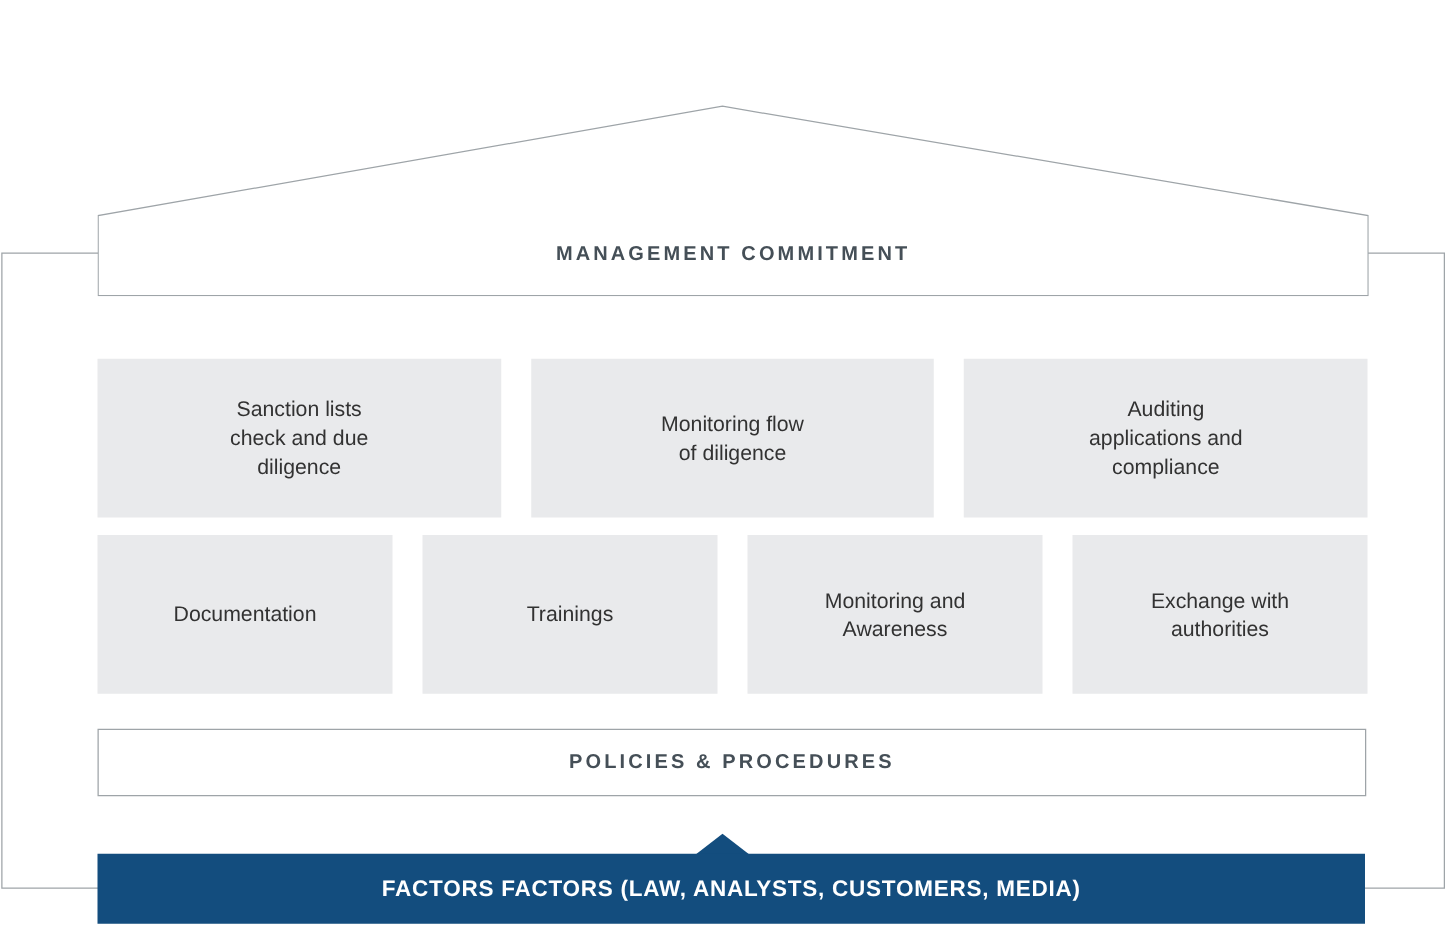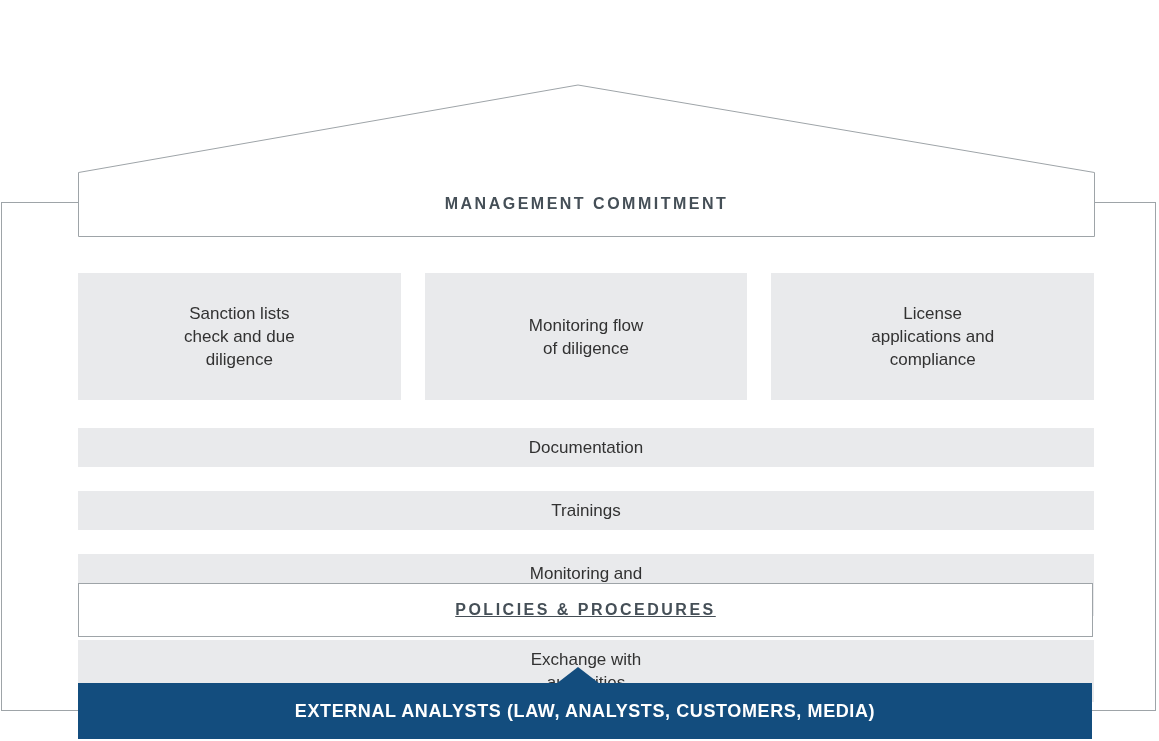--- a/index.html
+++ b/index.html
@@ -42,22 +42,22 @@
     color:var(--heading_text);
   }
   
   .box-row{
     position:absolute;
     left:78px;
     width:1016px;height:127px;
     display:flex;
     gap:24px;
   }
-  .box-row.row1{top:273px;}
-  .box-row.row2{top:428px;flex-direction:column;}
+  .box-row.row1{top:287px;}
+  .box-row.row2{top:428px;}
   .box{
     flex:1 1 0;
     background:var(--box_gray);
     display:flex;align-items:center;justify-content:center;
     text-align:center;
     font-size:17px;line-height:23px;
     color:var(--box_text);
     white-space:pre-line;
     padding:8px;
   }
@@ -65,21 +65,20 @@
   .policies-banner{
     position:absolute;
     left:78px;top:583px;
     width:1015px;height:54px;
     border:1px solid var(--outline_gray);
     background:#ffffff;
     display:flex;align-items:center;justify-content:center;
     font-size:16px;font-weight:bold;
     letter-spacing:2.5px;
     color:var(--heading_text);
-    text-decoration:underline;
   }
   
   .bar-arrow{
     position:absolute;
     left:556px;top:667px;
     width:0;height:0;
     border-left:22px solid transparent;
     border-right:22px solid transparent;
     border-bottom:17px solid var(--accent_blue);
   }
@@ -106,33 +105,33 @@
   </svg>
 
   <div class="roof-band-text">MANAGEMENT COMMITMENT</div>
 
   <div class="box-row row1">
     <div class="box">Sanction lists
 check and due
 diligence</div>
     <div class="box">Monitoring flow
 of diligence</div>
-    <div class="box">License
+    <div class="box">Auditing
 applications and
 compliance</div>
   </div>
 
   <div class="box-row row2">
     <div class="box">Documentation</div>
     <div class="box">Trainings</div>
     <div class="box">Monitoring and
 Awareness</div>
     <div class="box">Exchange with
 authorities</div>
   </div>
 
   <div class="policies-banner">POLICIES &amp; PROCEDURES</div>
 
   <div class="bar-arrow"></div>
 
-  <div class="external-bar">EXTERNAL ANALYSTS (LAW, ANALYSTS, CUSTOMERS, MEDIA)</div>
+  <div class="external-bar">FACTORS FACTORS (LAW, ANALYSTS, CUSTOMERS, MEDIA)</div>
 
 </div>
 
 </body></html>

